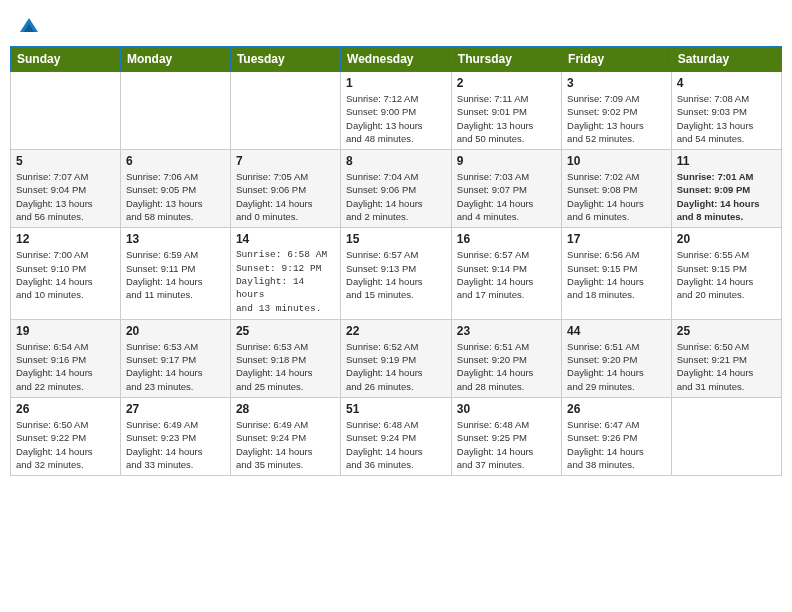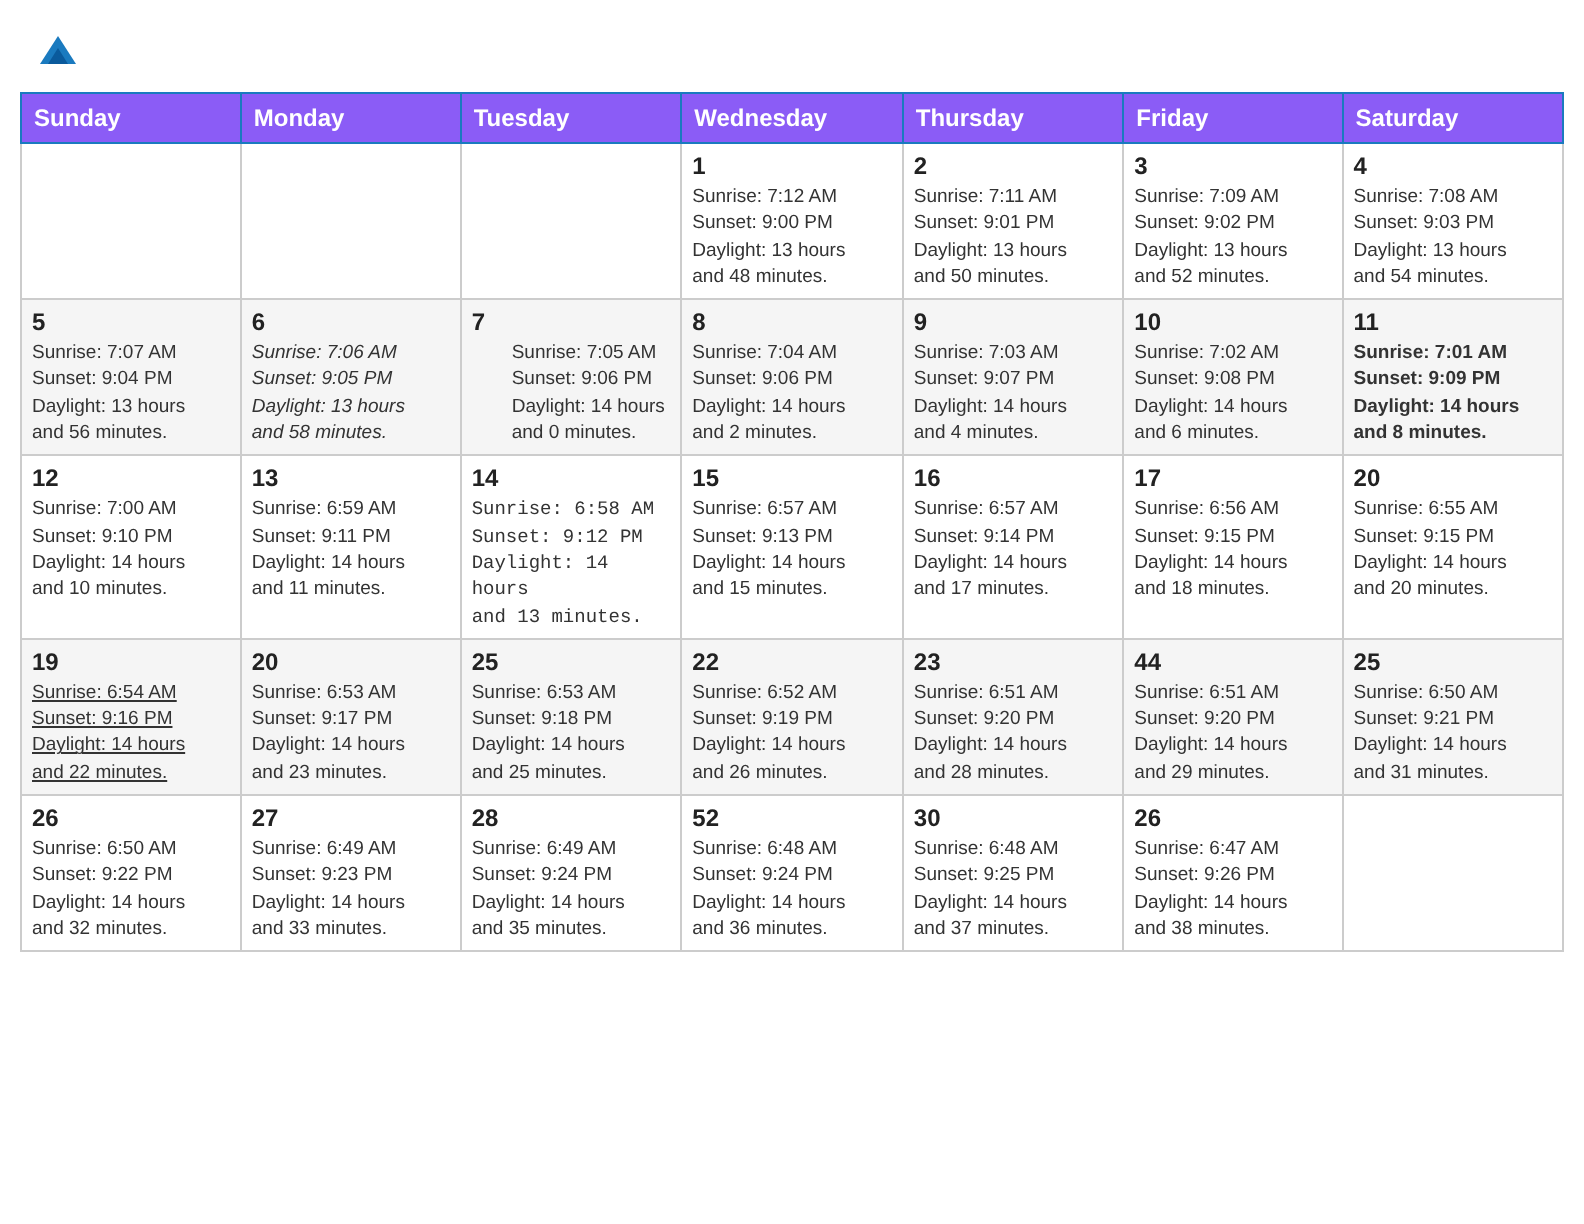--- a/index.html
+++ b/index.html
@@ -37,21 +37,21 @@
     .location-title {
       font-size: 14px;
       color: #333;
     }
     .calendar {
       width: 100%;
       border-collapse: collapse;
       border: 1px solid #ccc;
     }
     .calendar th {
-      background-color: #8b5cf6;
+      background-color: #4d7c0f;
       color: white;
       font-size: 12px;
       font-weight: bold;
       padding: 5px 6px;
       border: 1px solid #1a7abf;
       text-align: left;
     }
     .calendar td {
       vertical-align: top;
       border: 1px solid #ccc;
@@ -166,28 +166,28 @@
       <tr>
         <td>
           <div class="day-number">5</div>
           <div class="day-info" style="white-space: pre-line;">Sunrise: 7:07 AM
 Sunset: 9:04 PM
 Daylight: 13 hours
 and 56 minutes.</div>
         </td>
         <td>
           <div class="day-number">6</div>
-          <div class="day-info" style="white-space: pre-line; font-style: italic;">Sunrise: 7:06 AM
+          <div class="day-info" style="white-space: pre-line;">Sunrise: 7:06 AM
 Sunset: 9:05 PM
 Daylight: 13 hours
 and 58 minutes.</div>
         </td>
         <td>
           <div class="day-number">7</div>
-          <div class="day-info" style="white-space: pre-line; margin-left: 20px;">Sunrise: 7:05 AM
+          <div class="day-info" style="white-space: pre-line;">Sunrise: 7:05 AM
 Sunset: 9:06 PM
 Daylight: 14 hours
 and 0 minutes.</div>
         </td>
         <td>
           <div class="day-number">8</div>
           <div class="day-info" style="white-space: pre-line;">Sunrise: 7:04 AM
 Sunset: 9:06 PM
 Daylight: 14 hours
 and 2 minutes.</div>
@@ -261,21 +261,21 @@
           <div class="day-number">20</div>
           <div class="day-info" style="white-space: pre-line;">Sunrise: 6:55 AM
 Sunset: 9:15 PM
 Daylight: 14 hours
 and 20 minutes.</div>
         </td>
       </tr>
       <tr>
         <td>
           <div class="day-number">19</div>
-          <div class="day-info" style="white-space: pre-line; text-decoration: underline;">Sunrise: 6:54 AM
+          <div class="day-info" style="white-space: pre-line;">Sunrise: 6:54 AM
 Sunset: 9:16 PM
 Daylight: 14 hours
 and 22 minutes.</div>
         </td>
         <td>
           <div class="day-number">20</div>
           <div class="day-info" style="white-space: pre-line;">Sunrise: 6:53 AM
 Sunset: 9:17 PM
 Daylight: 14 hours
 and 23 minutes.</div>
@@ -332,21 +332,21 @@
 and 33 minutes.</div>
         </td>
         <td>
           <div class="day-number">28</div>
           <div class="day-info" style="white-space: pre-line;">Sunrise: 6:49 AM
 Sunset: 9:24 PM
 Daylight: 14 hours
 and 35 minutes.</div>
         </td>
         <td>
-          <div class="day-number">52</div>
+          <div class="day-number">51</div>
           <div class="day-info" style="white-space: pre-line;">Sunrise: 6:48 AM
 Sunset: 9:24 PM
 Daylight: 14 hours
 and 36 minutes.</div>
         </td>
         <td>
           <div class="day-number">30</div>
           <div class="day-info" style="white-space: pre-line;">Sunrise: 6:48 AM
 Sunset: 9:25 PM
 Daylight: 14 hours

